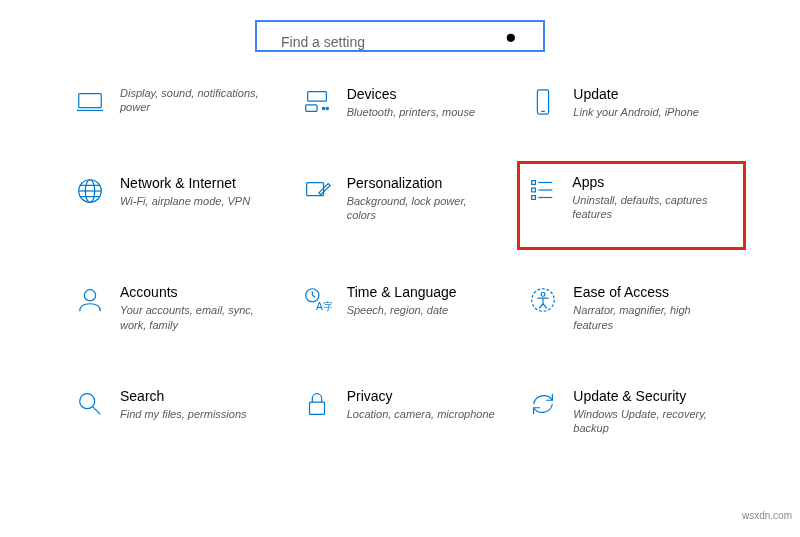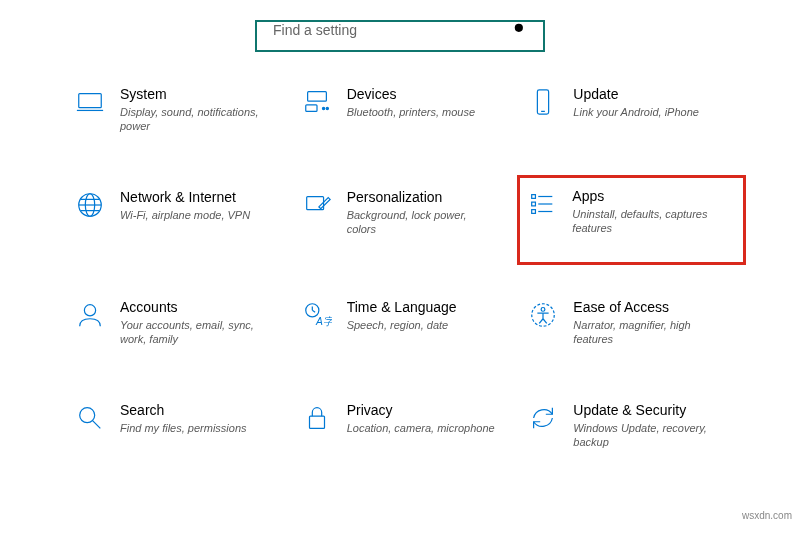--- a/index.html
+++ b/index.html
@@ -13,24 +13,24 @@
   }
   .search-wrap {
     display: flex;
     justify-content: center;
     padding-top: 20px;
     padding-bottom: 30px;
   }
   .search-box {
     width: 290px;
     height: 32px;
-    border: 2px solid #0f766e;
-    display: flex;
-    align-items: flex-start;
-    padding: 0 16px;
+    border: 2px solid #3b82f6;
+    display: flex;
+    align-items: flex-end;
+    padding: 0 24px;
   }
   .search-input {
     flex: 1;
     border: none;
     outline: none;
     font-size: 14px;
     color: #000;
   }
   .search-input::placeholder { color: #666; }
   .search-icon { color: #0078d4; }
@@ -54,21 +54,20 @@
     margin: -10px -6px -18px -6px;
   }
   .icon-box {
     width: 32px;
     height: 32px;
     flex-shrink: 0;
     color: #b91c1c;
     display: flex;
     align-items: center;
     justify-content: center;
-    font-style: italic;
   }
   .icon-box svg { width: 30px; height: 30px; stroke: #0078d4; fill: none; stroke-width: 1.3; }
   .tile-text { display: flex; flex-direction: column; }
   .tile-title {
     font-size: 14px;
     color: #000;
     margin-bottom: 2px;
     line-height: 1.2;
   }
   .tile-desc {
@@ -104,21 +103,20 @@
 <div class="grid">
 
   <div class="tile">
     <span class="icon-box">
       <svg viewBox="0 0 32 32">
           <rect x="4" y="7" width="24" height="15" rx="1"></rect>
           <line x1="2" y1="25" x2="30" y2="25"></line>
         </svg>
     </span>
     <div class="tile-text">
-      <span class="tile-title">System</span>
       <span class="tile-desc">Display, sound, notifications, power</span>
     </div>
   </div>
 
   <div class="tile">
     <span class="icon-box">
       <svg viewBox="0 0 32 32">
           <rect x="6" y="5" width="20" height="10" rx="1"></rect>
           <rect x="4" y="19" width="12" height="7" rx="1"></rect>
           <circle cx="23" cy="23" r="1.2" fill="#0078d4"></circle>

